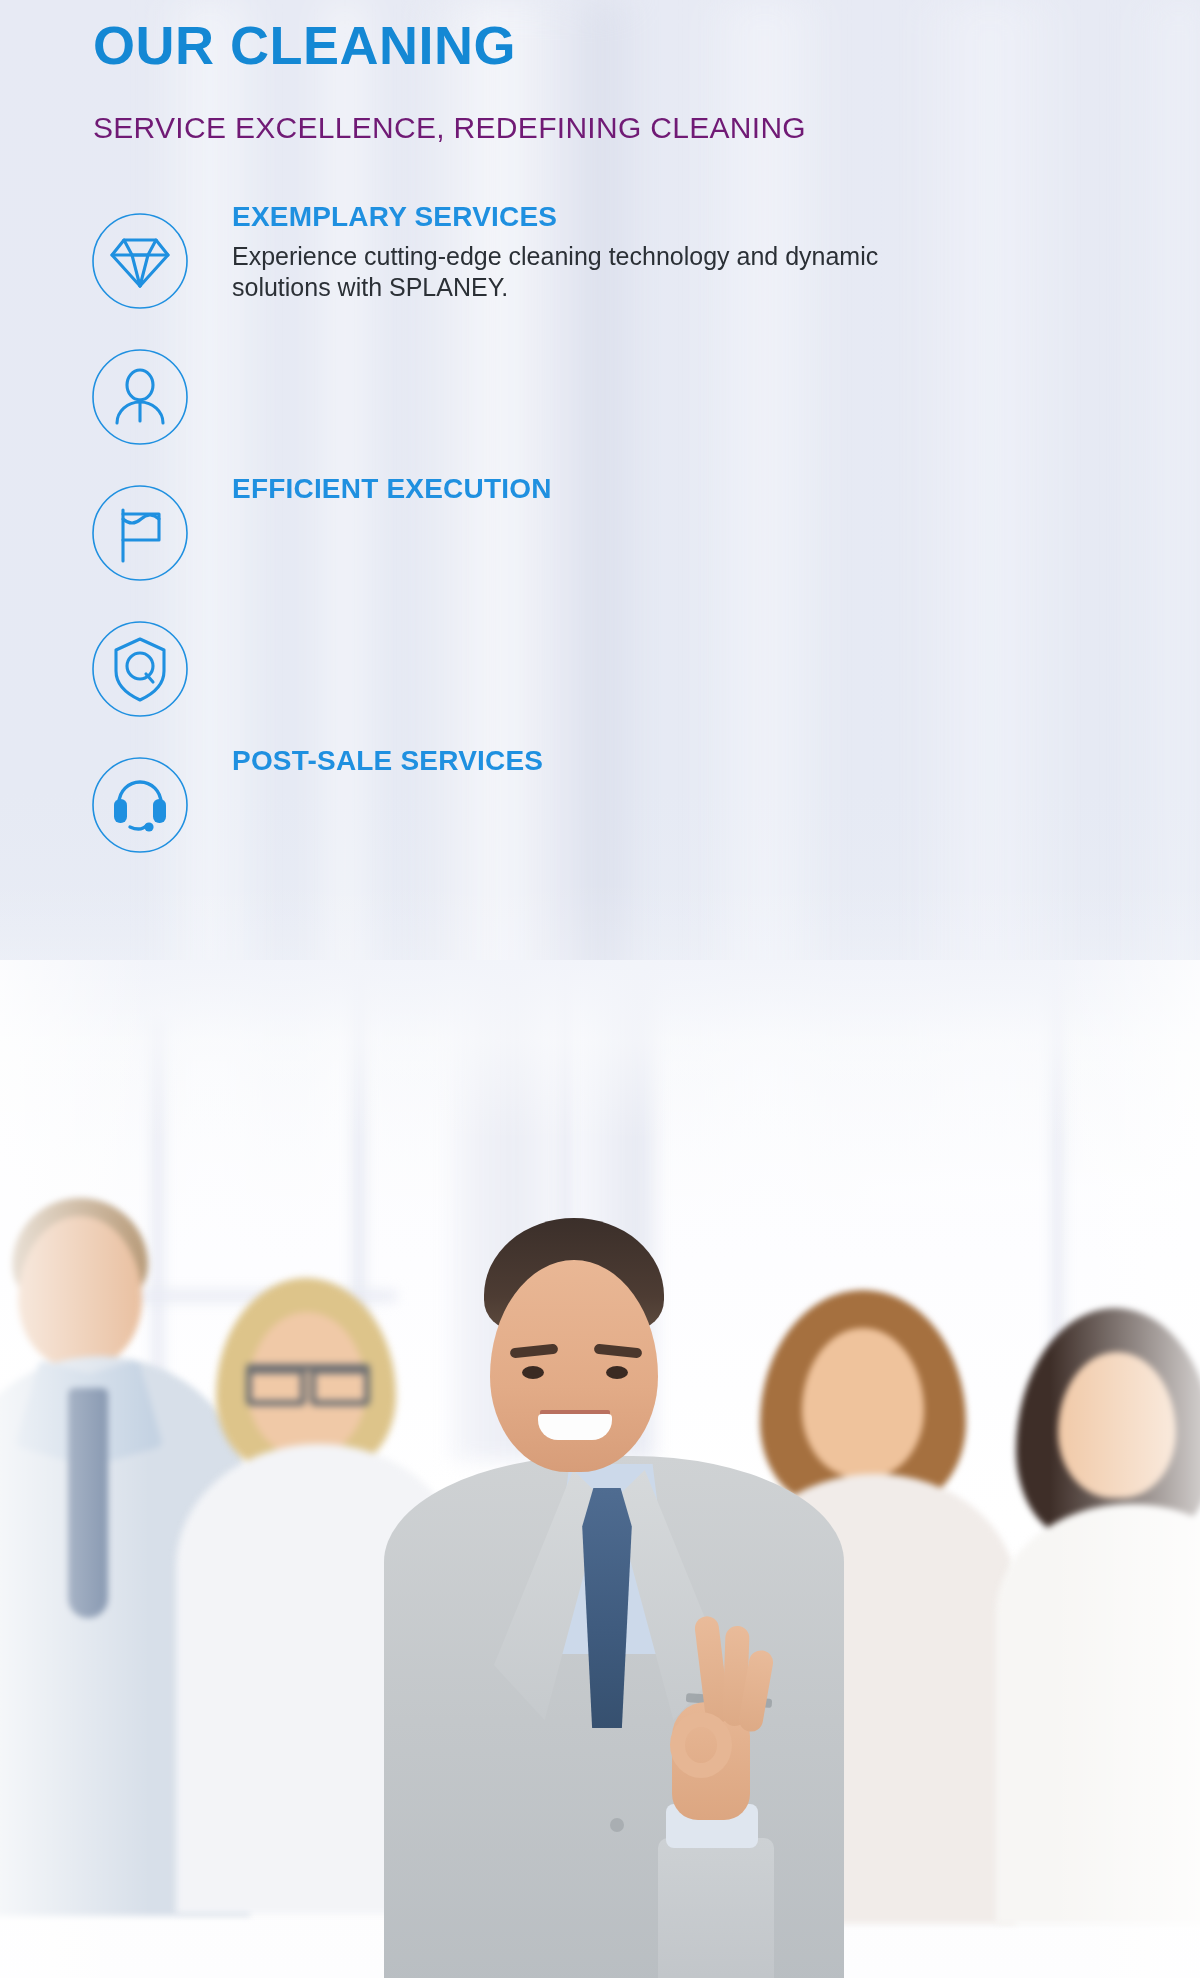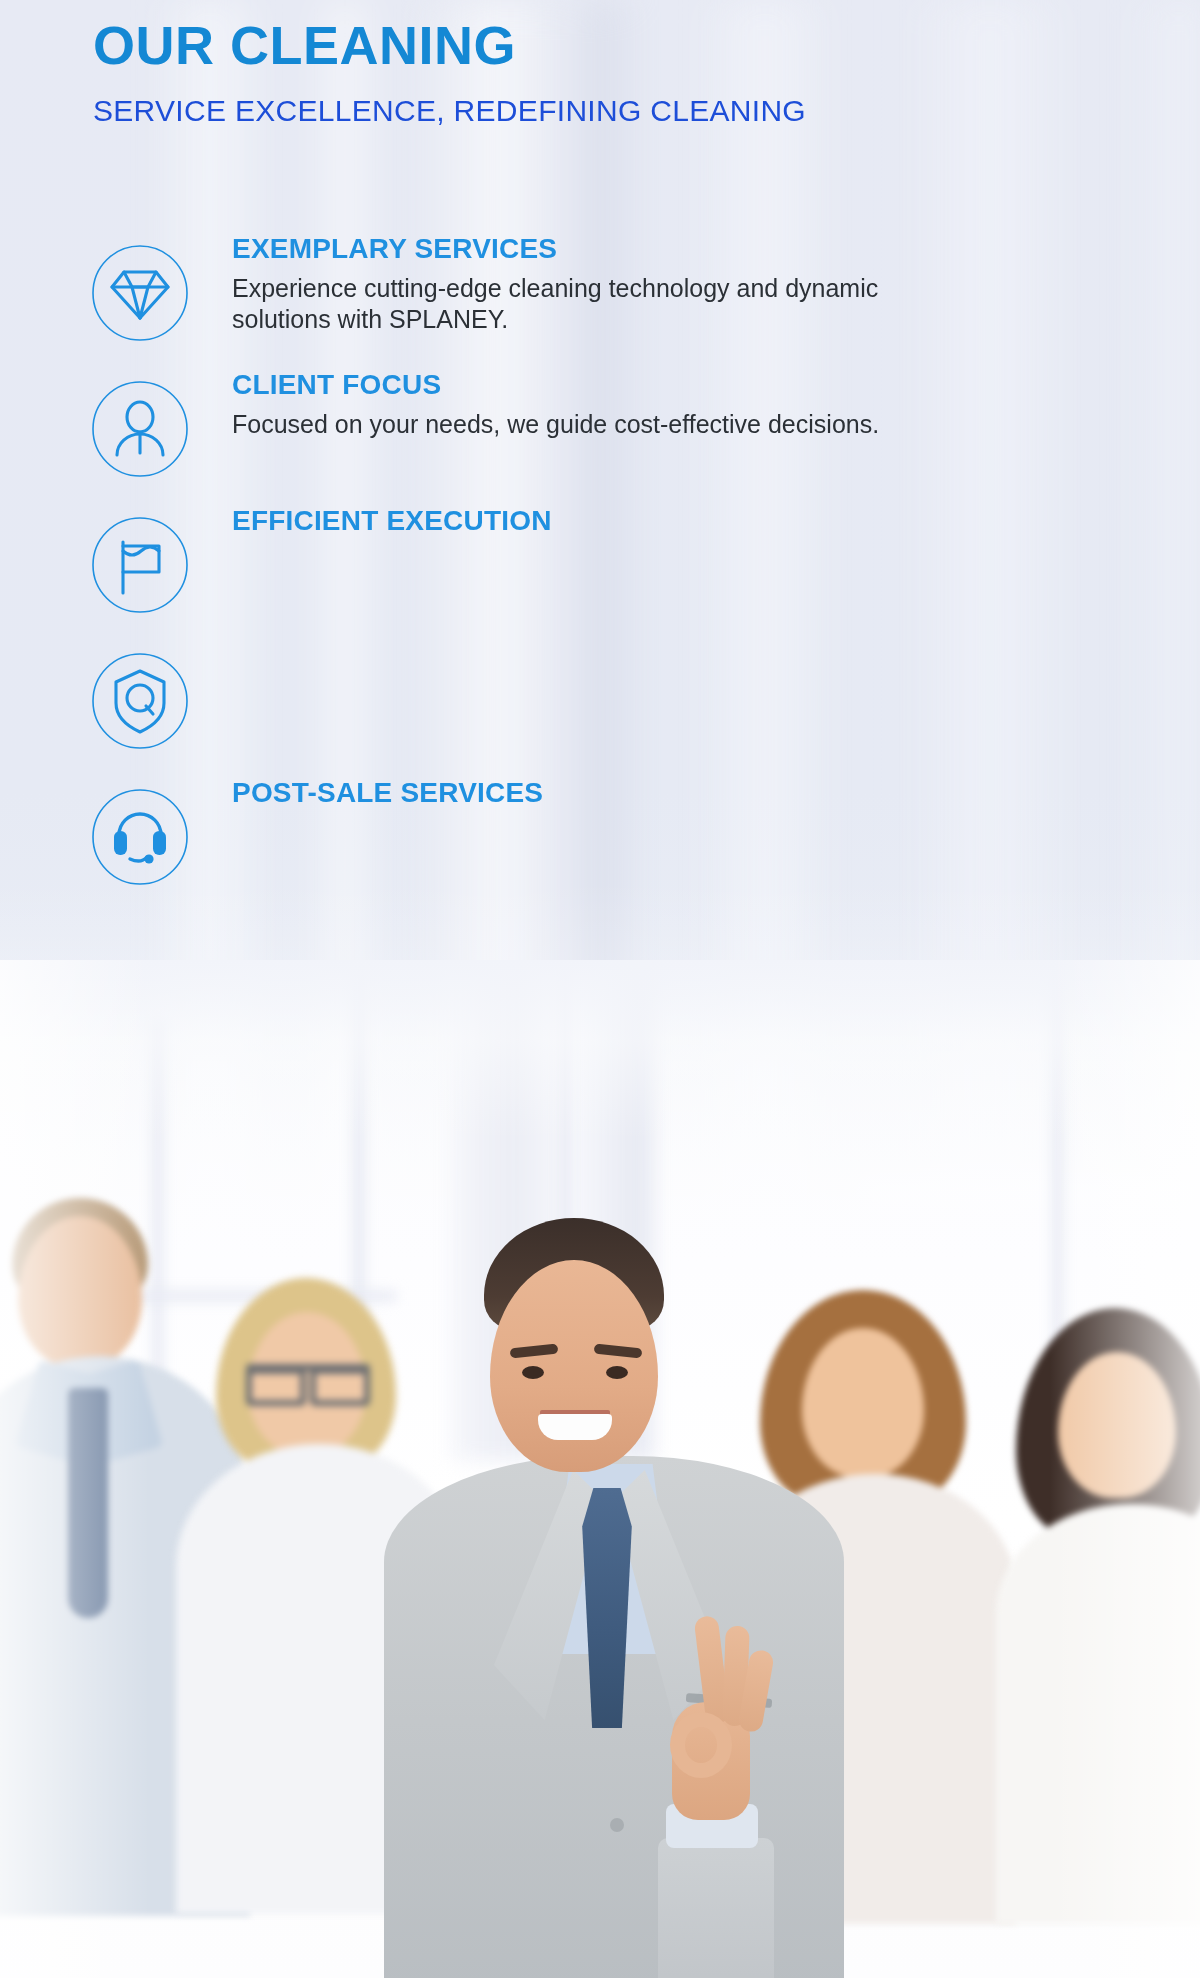--- a/index.html
+++ b/index.html
@@ -87,35 +87,34 @@
   }
   .page-title {
     font-size: 54px;
     font-weight: bold;
     letter-spacing: 0.5px;
     color: #1488d4;
     line-height: 1.0;
     white-space: nowrap;
   }
   .page-subtitle {
-    margin-top: 22px;
+    margin-top: 39px;
     font-size: 30px;
     font-weight: 400;
     letter-spacing: 0.3px;
-    color: #1d4ed8;
+    color: #701a75;
     white-space: nowrap;
   }
 
   
   .service-list {
     position: absolute;
     left: 90px;
     top: 197px;
     width: 1010px;
-    margin-top: 32px;
   }
   .service-item {
     display: flex;
     align-items: flex-start;
     margin-bottom: 22px;
   }
   .service-icon {
     flex: 0 0 auto;
     width: 100px;
     height: 100px;
@@ -394,24 +393,20 @@
   <div class="service-item">
     <div class="service-icon">
       <svg width="100" height="100" viewBox="0 0 100 100" aria-hidden="true">
         <circle cx="50" cy="50" r="47" fill="none" stroke="#1f90e0" stroke-width="1.6"></circle>
         <g fill="none" stroke="#1f90e0" stroke-width="3.1" stroke-linecap="round">
           <ellipse cx="50" cy="38" rx="13" ry="15"></ellipse>
           <path d="M27 76 a23 21 0 0 1 46 0"></path>
           <path d="M50 53 L50 74"></path>
         </g>
       </svg>
-    </div>
-    <div class="service-text">
-      <div class="service-title">CLIENT FOCUS</div>
-      <div class="service-desc">Focused on your needs, we guide cost-effective decisions.</div>
     </div>
   </div>
 
   <div class="service-item">
     <div class="service-icon">
       <svg width="100" height="100" viewBox="0 0 100 100" aria-hidden="true">
         <circle cx="50" cy="50" r="47" fill="none" stroke="#1f90e0" stroke-width="1.6"></circle>
         <g fill="none" stroke="#1f90e0" stroke-width="3.1" stroke-linecap="round" stroke-linejoin="round">
           <path d="M33 27 L33 78"></path>
           <path d="M33 31 L69 31 L69 57 L33 57"></path>

